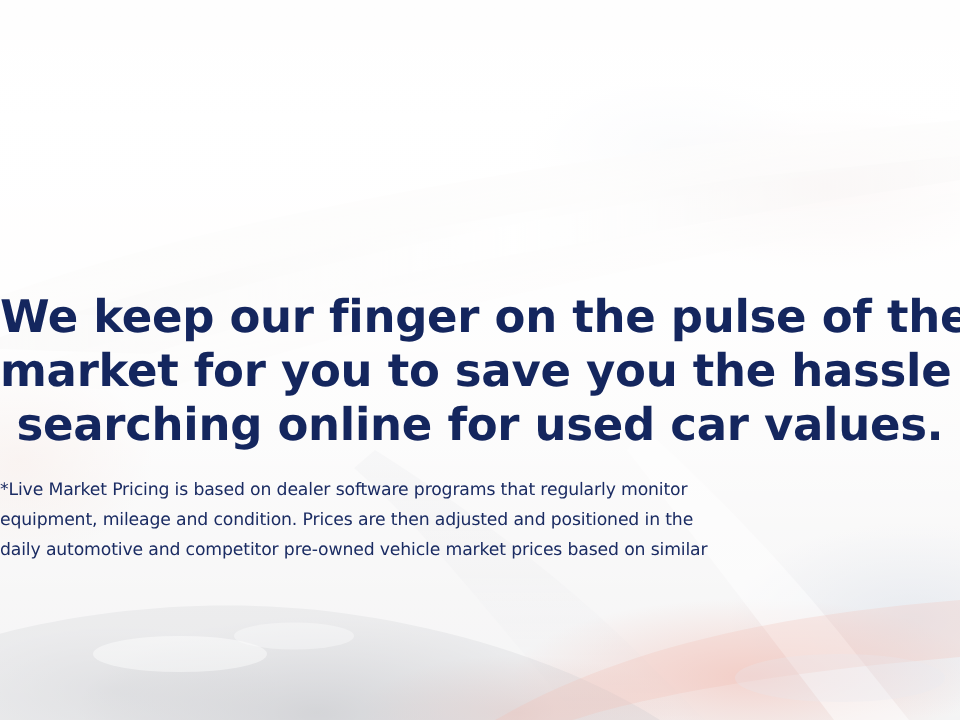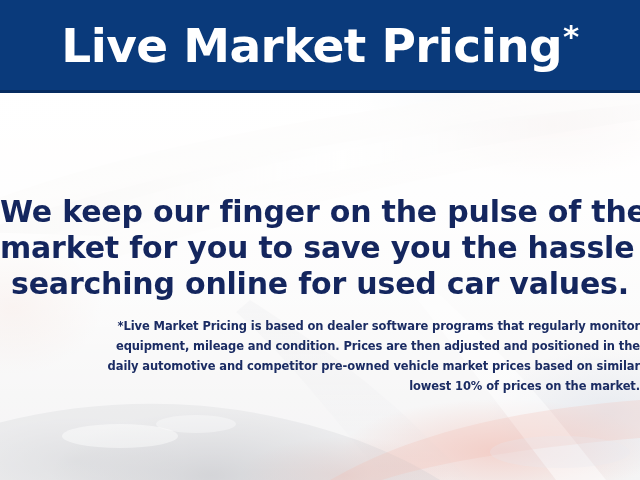--- a/index.html
+++ b/index.html
@@ -108,24 +108,24 @@
     margin-top: 24px;
   }
   .headline .hl-line { display: block; white-space: nowrap; }
 
   
   .fineprint {
     position: absolute;
     left: 0;
     top: 316px;
     width: 640px;
-    text-align: right;
+    text-align: left;
     color: #1b2c63;
     font-size: 11.5px;
-    font-weight: bold;
+    font-weight: normal;
     line-height: 20px;
     letter-spacing: -0.1px;
     font-family: "DejaVu Sans", sans-serif;
   }
   .fineprint .fp-line { display: block; white-space: nowrap; }
 </style>
 </head>
 <body>
 
 <div class="promo-card">
@@ -163,30 +163,26 @@
       <path d="M330,480 C400,440 490,412 640,400 L640,438 C520,448 430,464 382,480 Z" fill="#e0705a" opacity="0.30"></path>
 
       <ellipse cx="120" cy="436" rx="58" ry="12" fill="#ffffff" opacity="0.50"></ellipse>
       <ellipse cx="196" cy="424" rx="40" ry="9" fill="#ffffff" opacity="0.40"></ellipse>
       <ellipse cx="560" cy="452" rx="70" ry="16" fill="#c9d2e2" opacity="0.30"></ellipse>
     </svg>
   </div>
 
   <div class="bg-haze"></div>
 
-  <div class="banner">
-    <div class="banner-title"><span>Live Market Pricing</span><span class="star">*</span></div>
-  </div>
 
   <div class="headline">
     <span class="hl-line">We keep our finger on the pulse of the</span>
     <span class="hl-line">market for you to save you the hassle of</span>
     <span class="hl-line">searching online for used car values.</span>
   </div>
 
   <div class="fineprint">
     <span class="fp-line">*Live Market Pricing is based on dealer software programs that regularly monitor</span>
     <span class="fp-line">equipment, mileage and condition. Prices are then adjusted and positioned in the</span>
     <span class="fp-line">daily automotive and competitor pre-owned vehicle market prices based on similar</span>
-    <span class="fp-line">lowest 10% of prices on the market.</span>
   </div>
 
 </div>
 
 </body></html>

